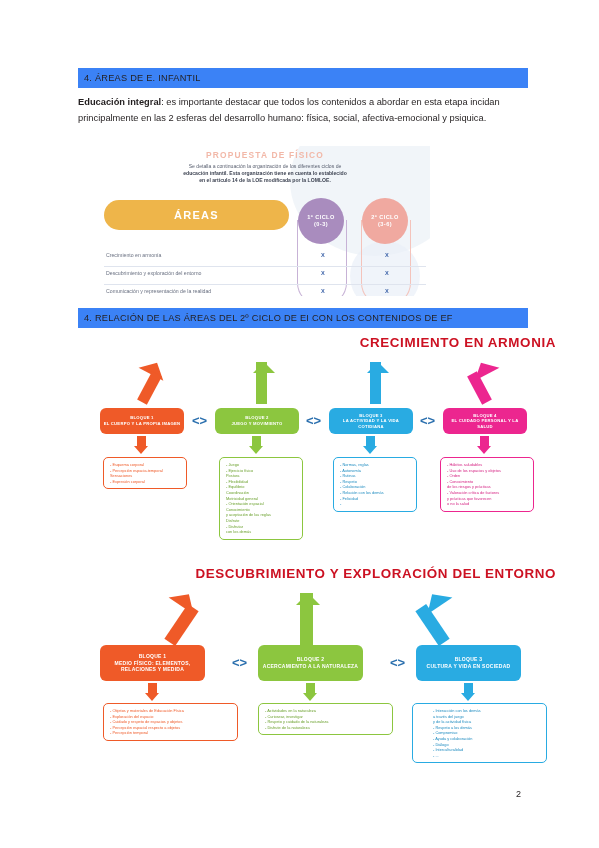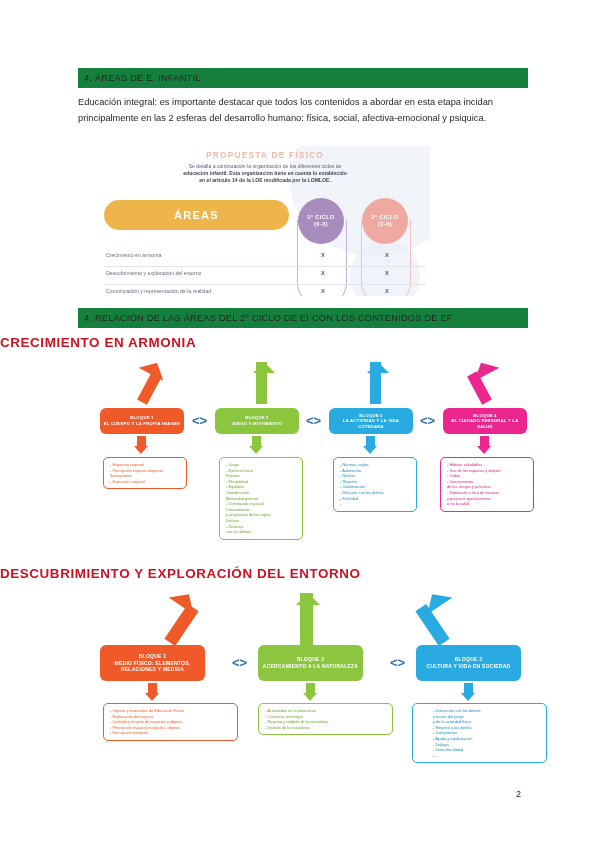--- a/index.html
+++ b/index.html
@@ -1,27 +1,27 @@
 <!DOCTYPE html>
 <html><head>
 <meta charset="utf-8">
 <style>
   html,body{margin:0;padding:0;background:#ffffff;}
   body{width:599px;height:848px;position:relative;
        font-family:"Liberation Sans","DejaVu Sans",sans-serif;color:#231f20;}
   .page{position:absolute;inset:0;}
 
   
-  .sec-bar{position:absolute;left:78px;width:450px;height:20px;background:#15803d;
+  .sec-bar{position:absolute;left:78px;width:450px;height:20px;background:#3b82f6;
            display:flex;align-items:center;}
   .sec-bar span{font-size:9.2px;letter-spacing:.25px;color:#231f20;padding-left:6px;}
 
   
   .para{position:absolute;left:78px;width:452px;font-size:9.3px;line-height:15.5px;color:#231f20;}
-  .para b{font-weight:normal;}
+  .para b{font-weight:bold;}
 
   
   .emb{position:absolute;left:100px;top:146px;width:330px;height:150px;
        background:#ffffff;overflow:hidden;}
   .emb .wash{position:absolute;right:-30px;top:-40px;width:170px;height:150px;
              background:#eef2f8;border-radius:50%;opacity:.8;}
   .emb .wash2{position:absolute;left:250px;top:95px;width:70px;height:70px;
               background:#eaf0f8;border-radius:50%;opacity:.7;}
   .emb-title{position:absolute;left:0;right:0;top:4px;text-align:center;
              font-size:8.4px;letter-spacing:1.2px;color:#f2b8a8;font-weight:bold;}
@@ -41,21 +41,21 @@
             border-top:none;border-radius:0 0 22px 22px;}
   .col-line.c1{left:197px;border-color:#c7b2d6;}
   .col-line.c2{left:261px;border-color:#f4c3bb;}
   .trow{position:absolute;left:4px;width:322px;height:18px;border-bottom:1px solid #dfe4ee;}
   .trow .lbl{position:absolute;left:2px;top:4px;font-size:5.2px;color:#6a7182;}
   .trow .x{position:absolute;top:4px;font-size:5.6px;color:#3c62a8;font-weight:bold;}
   .trow .x.a{left:217px;}
   .trow .x.b{left:281px;}
 
   
-  .flow-title{position:absolute;left:0;width:556px;text-align:left;
+  .flow-title{position:absolute;left:0;width:556px;text-align:right;
               font-weight:bold;font-size:13.4px;letter-spacing:.6px;color:#cc1122;}
   .tri{position:absolute;width:0;height:0;}
   .arrow-bar{position:absolute;}
   .blk{position:absolute;border-radius:6px;color:#fff;display:flex;align-items:center;
        justify-content:center;text-align:center;font-weight:bold;font-size:4.2px;
        line-height:5.6px;letter-spacing:.25px;padding:2px;box-sizing:border-box;}
   .blk .bn{display:block;}
   .lr{position:absolute;color:#2a6fae;font-weight:bold;font-size:13px;line-height:13px;}
   .dn{position:absolute;width:0;height:0;}
   .dstem{position:absolute;}

